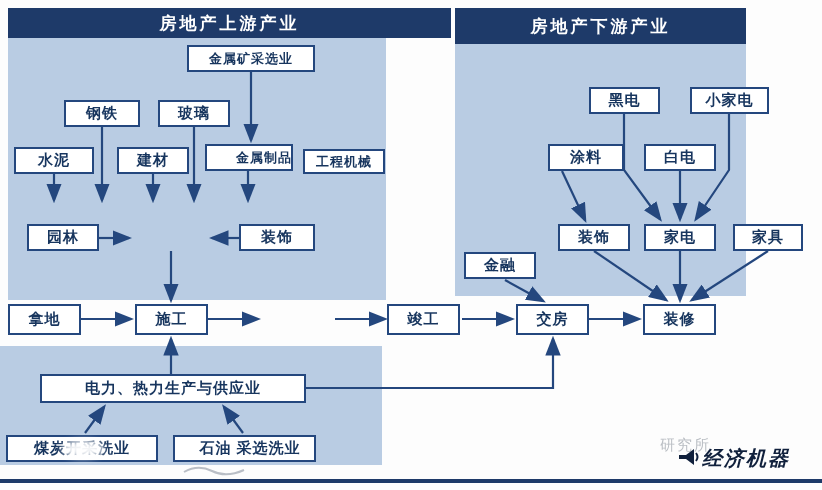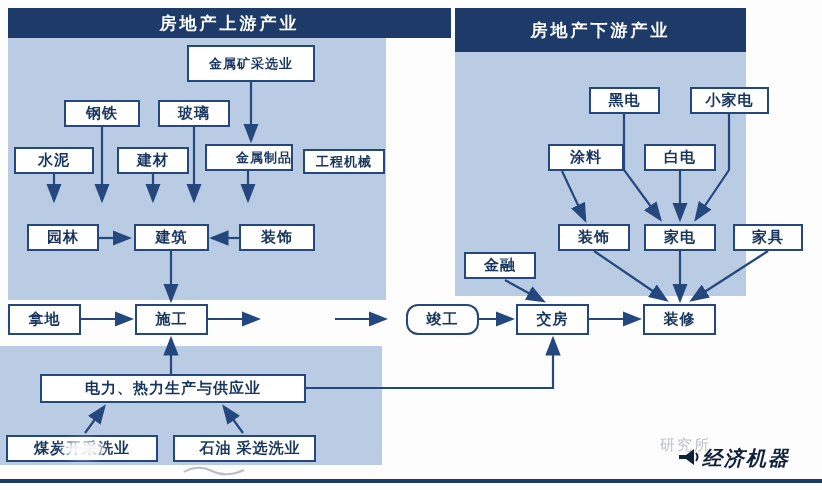--- a/index.html
+++ b/index.html
@@ -40,21 +40,21 @@
 </head>
 <body>
 
 <div class="canvas">
 
   <div class="panel" style="left:8px;top:38px;width:378px;height:262px;"></div>
   <div class="panel" style="left:0px;top:346px;width:382px;height:119px;"></div>
   <div class="panel" style="left:455px;top:38px;width:291px;height:258px;"></div>
 
   <div class="hdr" style="left:8px;top:8px;width:443px;height:30px;">房地产上游产业</div>
-  <div class="hdr" style="left:455px;top:8px;width:291px;height:44px;">房地产下游产业</div>
+  <div class="hdr" style="left:455px;top:8px;width:291px;height:36px;">房地产下游产业</div>
 
   <svg class="arrows">
     <defs>
       <marker id="ah" markerWidth="9" markerHeight="7" refX="7.5" refY="3.5" orient="auto">
         <path d="M0,0 L9,3.5 L0,7 z" fill="#24477e"></path>
       </marker>
     </defs>
     <g stroke="#24477e" stroke-width="2.2" fill="none">
       <path d="M251,72 L251,140" marker-end="url(#ah)"></path>
       <path d="M102,127 L102,200" marker-end="url(#ah)"></path>
@@ -82,43 +82,42 @@
       <path d="M680,251 L680,300" marker-end="url(#ah)"></path>
       <path d="M768,251 L692,300" marker-end="url(#ah)"></path>
 
       <path d="M171,374 L171,339" marker-end="url(#ah)"></path>
       <path d="M306,388 L553,388 L553,339" marker-end="url(#ah)"></path>
       <path d="M85,433 L104,407" marker-end="url(#ah)"></path>
       <path d="M243,433 L224,407" marker-end="url(#ah)"></path>
     </g>
   </svg>
 
-  <div class="box small" style="left:187px;top:45px;width:128px;height:37px;">金属矿采选业</div>
+  <div class="box small" style="left:187px;top:45px;width:128px;height:27px;">金属矿采选业</div>
   <div class="box" style="left:64px;top:100px;width:76px;height:27px;">钢铁</div>
   <div class="box" style="left:158px;top:100px;width:72px;height:27px;">玻璃</div>
   <div class="box" style="left:14px;top:147px;width:80px;height:27px;">水泥</div>
   <div class="box" style="left:117px;top:147px;width:72px;height:27px;">建材</div>
   <div class="box small" style="left:205px;top:144px;width:88px;height:27px;padding-left:30px;">金属制品</div>
   <div class="box small" style="left:303px;top:149px;width:82px;height:25px;">工程机械</div>
   <div class="box" style="left:27px;top:224px;width:72px;height:27px;">园林</div>
-  <div class="box" style="left:134px;top:224px;width:75px;height:27px;">建筑</div>
   <div class="box" style="left:239px;top:224px;width:76px;height:27px;">装饰</div>
 
   <div class="box" style="left:589px;top:87px;width:71px;height:27px;">黑电</div>
   <div class="box" style="left:690px;top:87px;width:79px;height:27px;">小家电</div>
   <div class="box" style="left:524px;top:144px;width:76px;height:27px;margin-left:24px;">涂料</div>
   <div class="box" style="left:644px;top:144px;width:72px;height:27px;">白电</div>
   <div class="box" style="left:558px;top:224px;width:72px;height:27px;">装饰</div>
   <div class="box" style="left:644px;top:224px;width:72px;height:27px;">家电</div>
   <div class="box" style="left:733px;top:224px;width:70px;height:27px;">家具</div>
 
   <div class="box" style="left:464px;top:252px;width:72px;height:27px;">金融</div>
   <div class="box" style="left:8px;top:304px;width:73px;height:31px;">拿地</div>
   <div class="box" style="left:135px;top:304px;width:73px;height:31px;">施工</div>
-  <div class="box" style="left:406px;top:304px;width:73px;height:31px;border-radius:12px;">竣工</div>
+  <div class="box" style="left:387px;top:304px;width:73px;height:31px;">竣工</div>
   <div class="box" style="left:516px;top:304px;width:73px;height:31px;">交房</div>
   <div class="box" style="left:643px;top:304px;width:73px;height:31px;">装修</div>
 
   <div class="box" style="left:40px;top:374px;width:266px;height:29px;">电力、热力生产与供应业</div>
   <div class="box" style="left:6px;top:435px;width:152px;height:27px;">煤炭开采洗业</div>
   <div class="box" style="left:173px;top:435px;width:143px;height:27px;padding-left:11px;">石油 采选洗业</div>
   <div class="smudge"></div>
 
   <svg class="scribble" viewBox="0 0 70 16">
     <path d="M4,10 Q18,2 32,9 T64,8" stroke="#b9bec6" stroke-width="2" fill="none"></path>

